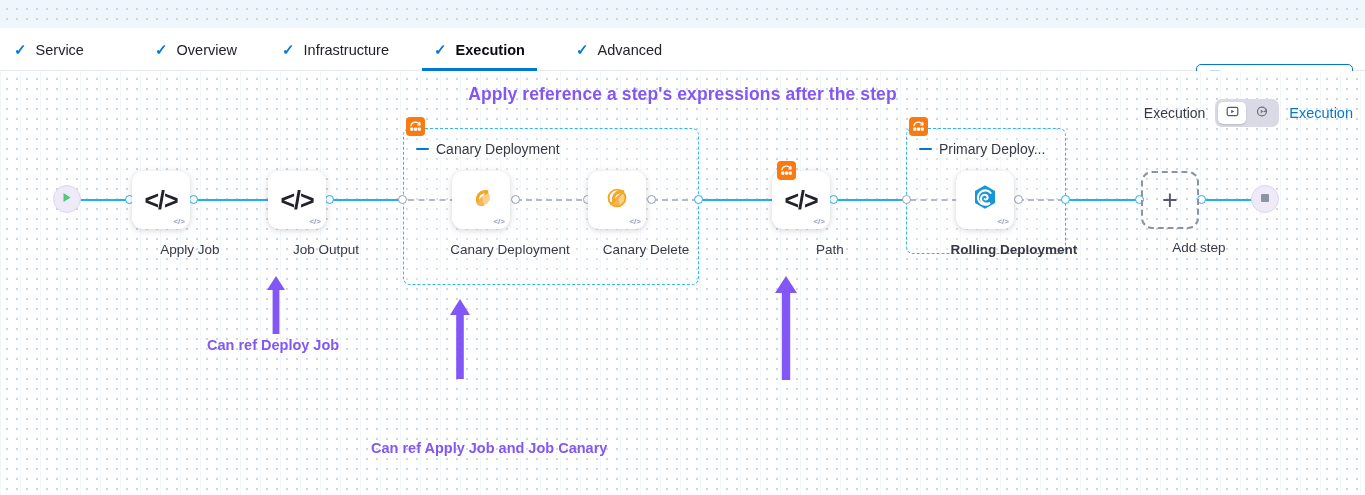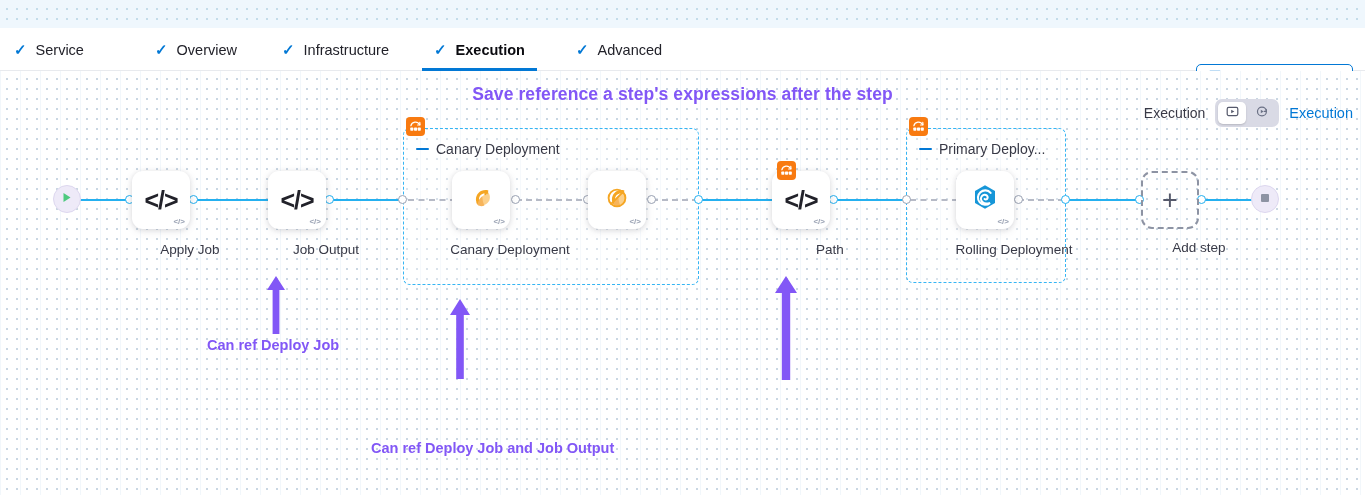--- a/index.html
+++ b/index.html
@@ -194,21 +194,21 @@
           <path d="M6 12V4.2" stroke="#0278d5" stroke-width="1.4" stroke-linecap="round"></path>
           <path d="M3.2 6.7L6 3.9l2.8 2.8" fill="none" stroke="#0278d5" stroke-width="1.4" stroke-linecap="round" stroke-linejoin="round"></path>
         </svg>
       </span>
       <span>Save as Template</span>
     </div>
   </div>
 
   <div class="canvas">
 
-    <div class="headline">Save reference a step's expressions after the step</div>
+    <div class="headline">Apply reference a step's expressions after the step</div>
 
     <div class="exec-row">
       <span class="exec-label">Execution</span>
       <div class="seg">
         <div class="seg-btn on">
           <span>
             <svg width="13" height="13" viewBox="0 0 14 14">
               <rect x="1.3" y="2.6" width="11.4" height="8.8" rx="1.6" fill="none" stroke="#55596b" stroke-width="1.3"></rect>
               <path d="M5.6 5.2l3.4 1.8-3.4 1.8z" fill="#55596b"></path>
             </svg>
@@ -238,21 +238,21 @@
       <div class="grp-badge" style="left:390px; top:46px;">
         <svg width="13" height="13" viewBox="0 0 14 14">
           <path d="M2 6.2a5 5 0 019.4-1.1" fill="none" stroke="#fff" stroke-width="1.3" stroke-linecap="round"></path>
           <path d="M11.6 2.6l.3 2.6-2.6.2" fill="none" stroke="#fff" stroke-width="1.3" stroke-linecap="round" stroke-linejoin="round"></path>
           <rect x="1.4" y="8.1" width="3.3" height="3.4" rx=".7" fill="#fff"></rect>
           <rect x="5.4" y="8.1" width="3.3" height="3.4" rx=".7" fill="#fff"></rect>
           <rect x="9.4" y="8.1" width="3.3" height="3.4" rx=".7" fill="#fff"></rect>
         </svg>
       </div>
 
-      <div class="group" style="left:890px; top:57px; width:160px; height:155px;">
+      <div class="group" style="left:890px; top:57px; width:160px; height:126px;">
         <div class="group-title">
           <span class="dashmark"></span>
           <span>Primary Deploy...</span>
         </div>
       </div>
       <div class="grp-badge" style="left:893px; top:46px;">
         <svg width="13" height="13" viewBox="0 0 14 14">
           <path d="M2 6.2a5 5 0 019.4-1.1" fill="none" stroke="#fff" stroke-width="1.3" stroke-linecap="round"></path>
           <path d="M11.6 2.6l.3 2.6-2.6.2" fill="none" stroke="#fff" stroke-width="1.3" stroke-linecap="round" stroke-linejoin="round"></path>
           <rect x="1.4" y="8.1" width="3.3" height="3.4" rx=".7" fill="#fff"></rect>
@@ -327,20 +327,21 @@
           <svg width="32" height="32" viewBox="0 0 32 32">
             <path d="M22.5 9.5c3.2 3.2 3.2 8.4 0 11.6-3.2 3.2-8.4 3.2-11.6 0l11.6-11.6z" fill="#fcd08a"></path>
             <path d="M23.4 8.6c-3.4-1.1-7.2-.3-9.9 2.4-3.4 3.4-3.4 9 0 12.4l2.1-2.1c-2.2-2.2-2.2-5.9 0-8.2 1.9-1.9 4.8-2.2 7-.8z" fill="#f5a623"></path>
             <path d="M12.4 22.6c1.9 1.9 4.8 2.2 7 .9-1.4-3-2.1-6.3-2-9.6-2.6 2.1-4.3 5.3-5 8.7z" fill="#f7b45a"></path>
             <circle cx="16" cy="16" r="8.4" fill="none" stroke="#f5a623" stroke-width="1.9"></circle>
             <path d="M10.1 21.9L21.9 10.1" stroke="#f5a623" stroke-width="1.9" stroke-linecap="round"></path>
           </svg>
         </span>
         <span class="mini">&lt;/&gt;</span>
       </div>
+      <div class="nodelabel" style="left:601px;">Canary Delete</div>
 
       <div class="node" style="left:756px;">
         <span class="code">&lt;/&gt;</span>
         <span class="mini">&lt;/&gt;</span>
       </div>
       <div class="grp-badge" style="left:761px; top:90px;">
         <svg width="13" height="13" viewBox="0 0 14 14">
           <path d="M2 6.2a5 5 0 019.4-1.1" fill="none" stroke="#fff" stroke-width="1.3" stroke-linecap="round"></path>
           <path d="M11.6 2.6l.3 2.6-2.6.2" fill="none" stroke="#fff" stroke-width="1.3" stroke-linecap="round" stroke-linejoin="round"></path>
           <rect x="1.4" y="8.1" width="3.3" height="3.4" rx=".7" fill="#fff"></rect>
@@ -352,21 +353,21 @@
 
       <div class="node" style="left:940px;">
         <span>
           <svg width="30" height="30" viewBox="0 0 30 30">
             <path d="M15 2.2l10 5.7v12.2l-10 5.7-10-5.7V7.9z" fill="#1696d8"></path>
             <path d="M20.6 9.9a7.2 7.2 0 10-.6 10c-1 .4-5.1 1.6-7.6-.9-2-2-1.7-4.6-.3-6.1 1.3-1.4 3.4-1.6 4.7-.4 1.1 1 1.1 2.6.2 3.5-.7.7-1.8.7-2.4.1" fill="none" stroke="#fff" stroke-width="2.1" stroke-linecap="round"></path>
           </svg>
         </span>
         <span class="mini">&lt;/&gt;</span>
       </div>
-      <div class="nodelabel" style="left:969px;">Rolling Deployment</div>
+      <div class="nodelabel" style="left:969px;font-weight:bold;">Rolling Deployment</div>
 
       <div class="addstep" style="left:1125px;">
         <span class="plus">+</span>
       </div>
       <div class="nodelabel" style="left:1154px; top:166px;">Add step</div>
 
       <div class="endcap" style="left:1235px;">
         <span>
           <svg width="12" height="12" viewBox="0 0 12 12">
               <rect x="2" y="2" width="8" height="8" rx="1.1" fill="#8d93a3"></rect>
@@ -380,21 +381,21 @@
         <path d="M14 2l9 14h-5.6v44h-6.8V16H5z" fill="#8257f6"></path>
       </svg>
     </div>
     <div class="ann-text" style="left:207px; top:265px;">Can ref Deploy Job</div>
 
     <div class="arrow" style="left:446px; top:226px;">
       <svg width="28" height="82" viewBox="0 0 28 82">
         <path d="M14 2l10 16h-6.2v64h-7.6V18H4z" fill="#8257f6"></path>
       </svg>
     </div>
-    <div class="ann-text" style="left:371px; top:368px;">Can ref Deploy Job and Job Output</div>
+    <div class="ann-text" style="left:371px; top:368px;">Can ref Apply Job and Job Canary</div>
 
     <div class="arrow" style="left:771px; top:203px;">
       <svg width="30" height="106" viewBox="0 0 30 106">
         <path d="M15 2l11 17h-6.8v87h-8.4V19H4z" fill="#8257f6"></path>
       </svg>
     </div>
 
   </div>
 </div>
 

